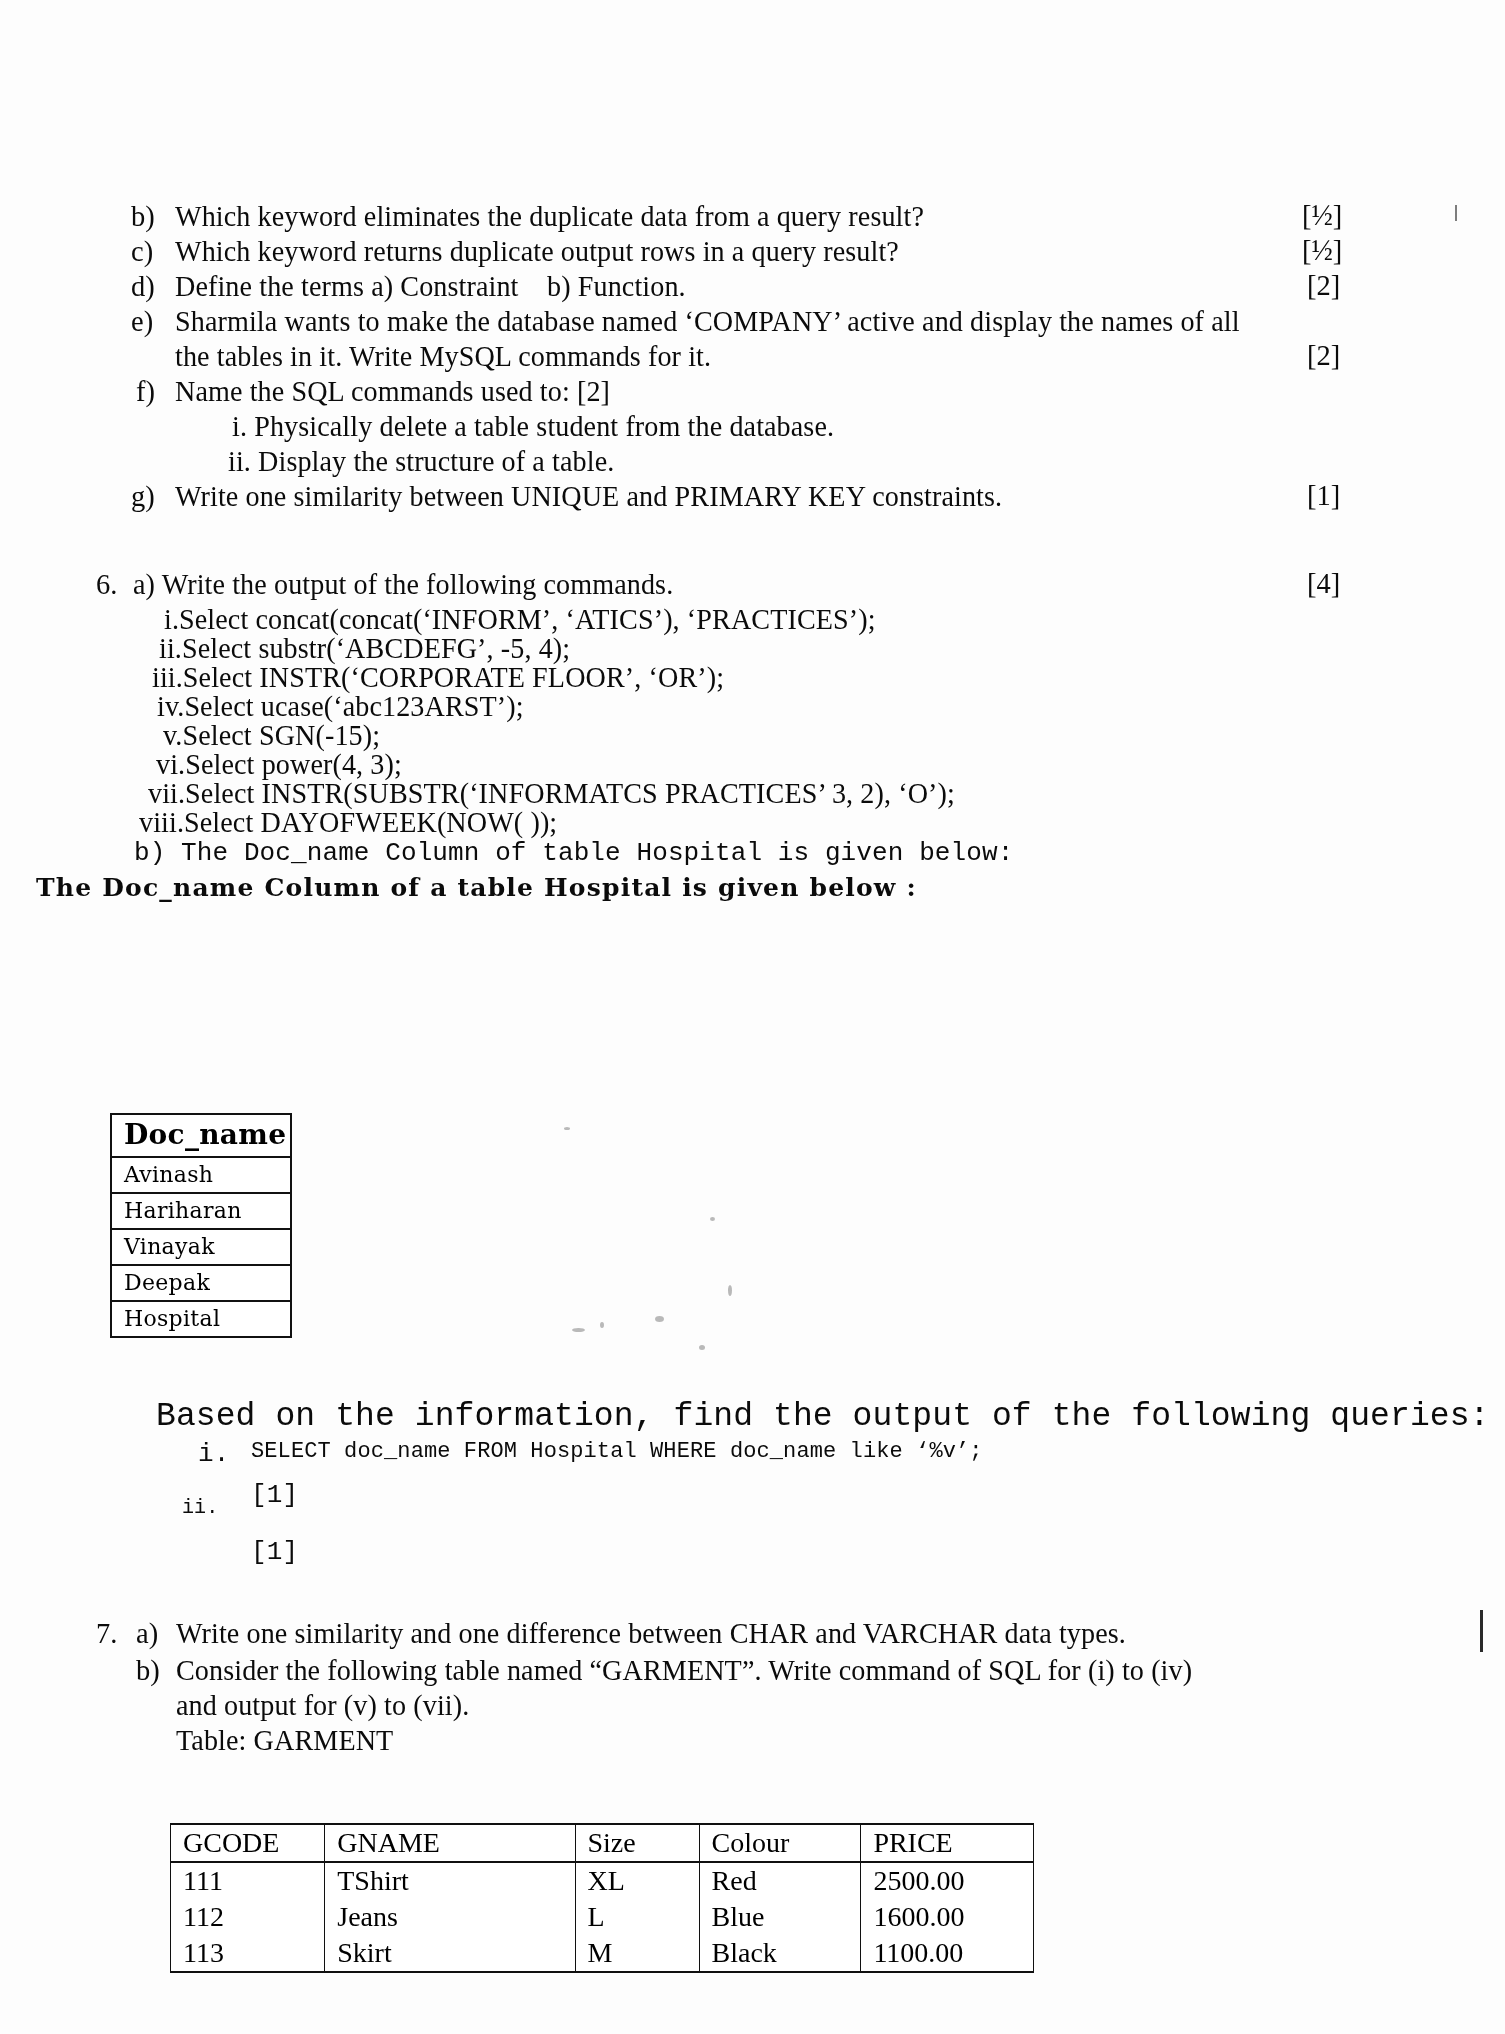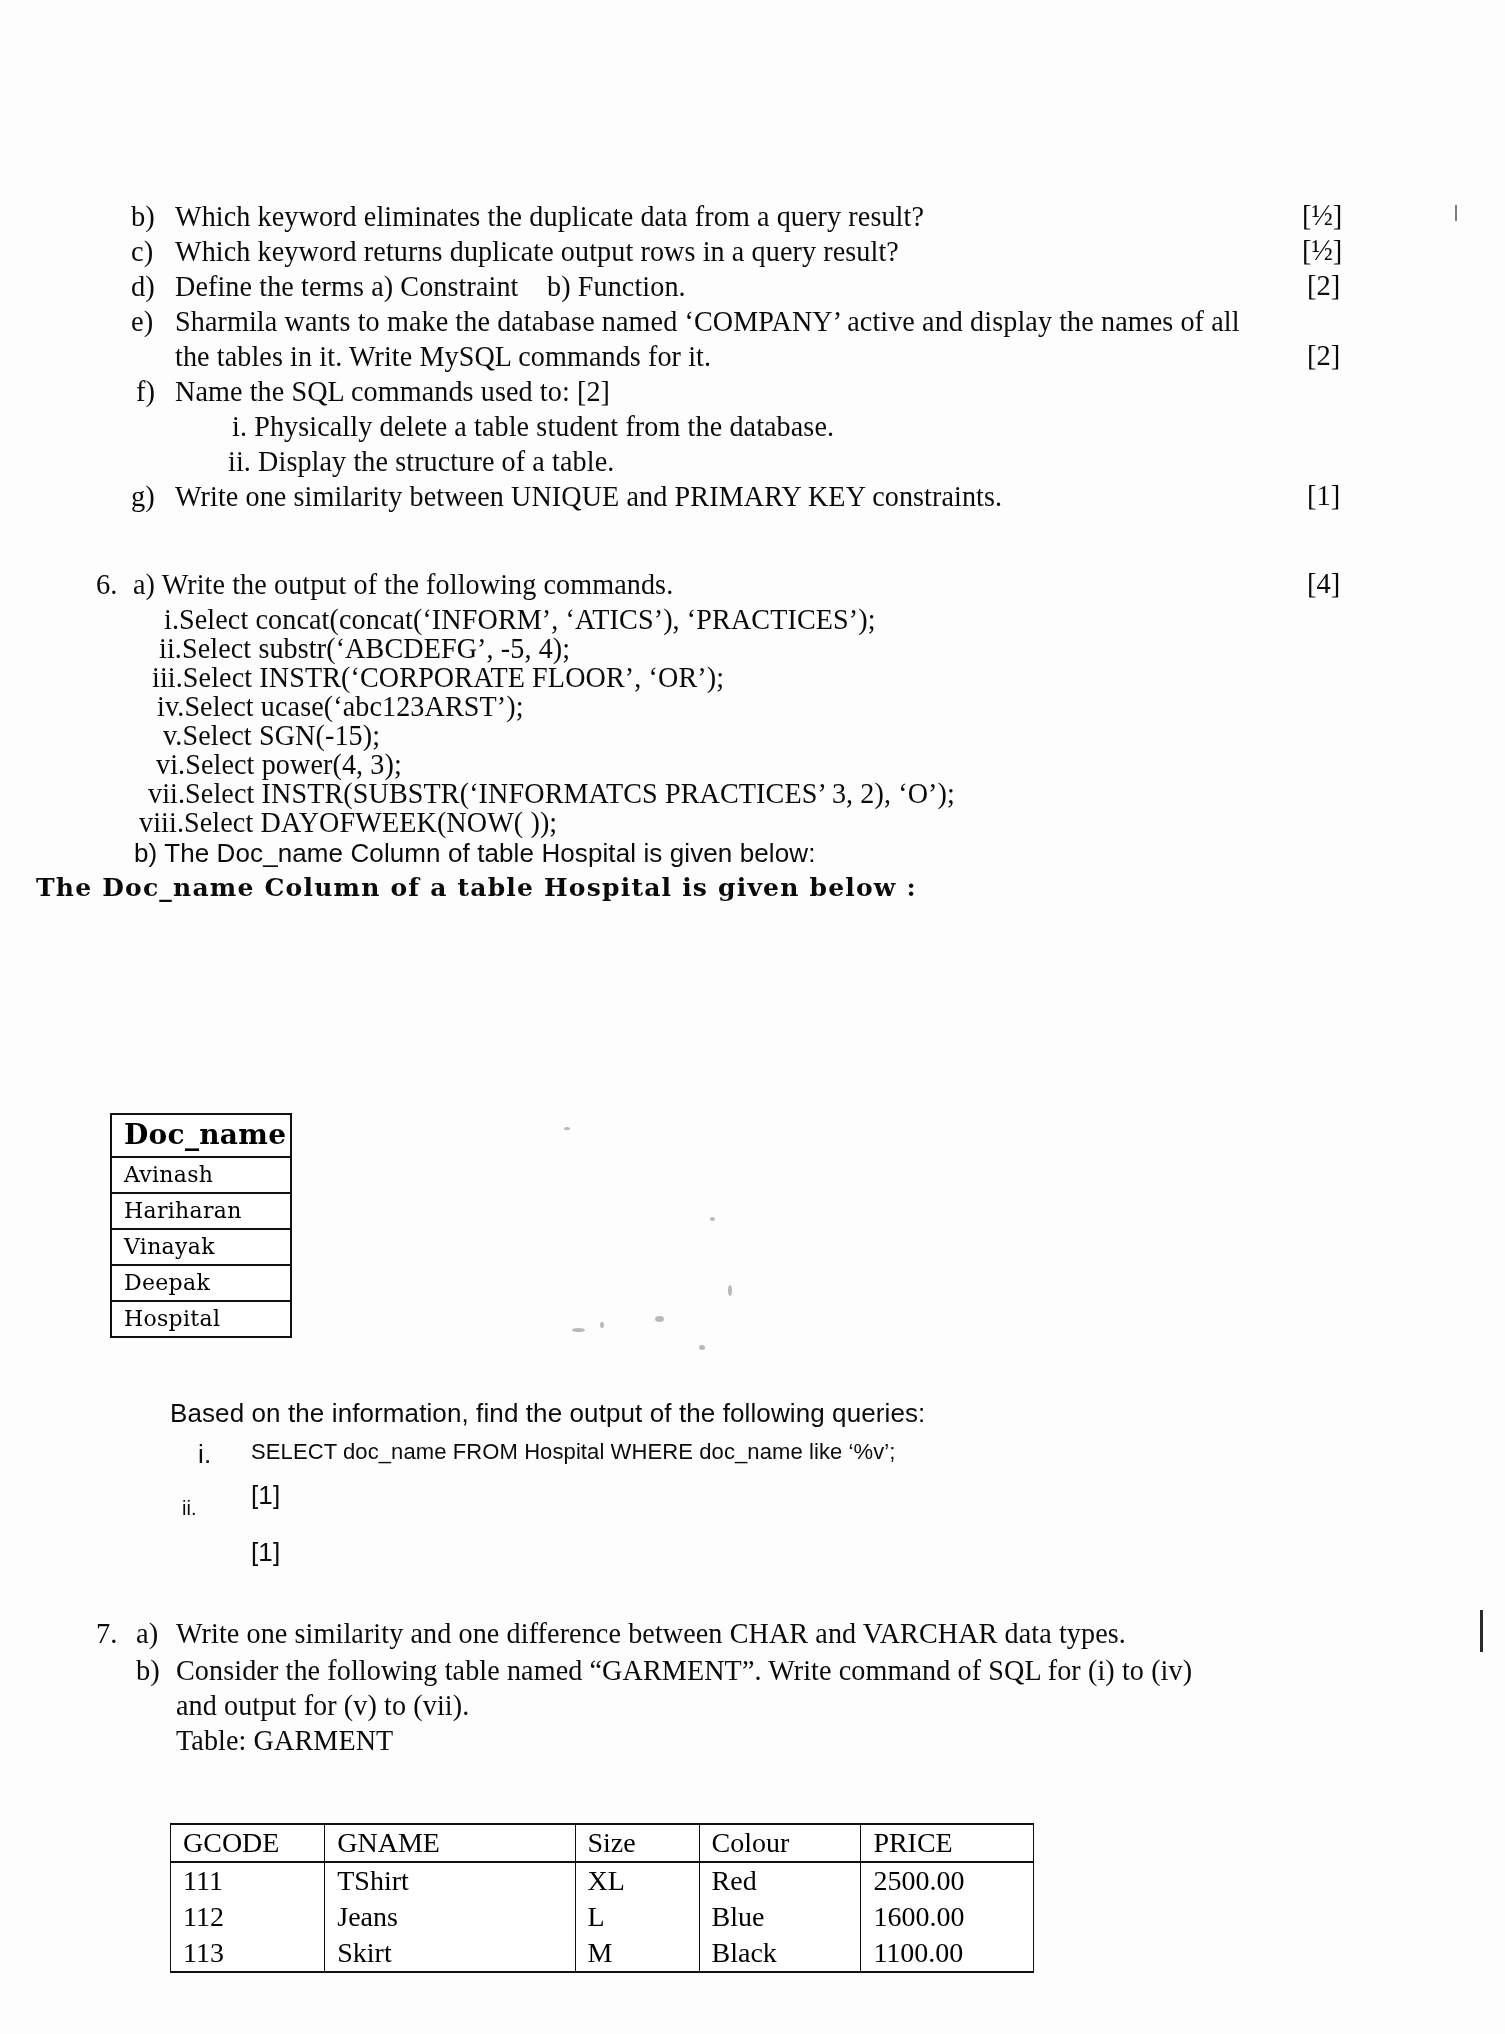--- a/index.html
+++ b/index.html
@@ -22,21 +22,21 @@
   }
 
   
   .tx {
     position: absolute;
     white-space: pre;
     line-height: 1.0;
     color: #0b0b0b;
   }
   .serif { font-family: "Liberation Serif", serif; }
-  .sans  { font-family: Liberation Sans, sans-serif; }
+  .sans  { font-family: Liberation Mono, monospace; }
 
   .q    { font-size: 28.5px; letter-spacing: 0.1px; }
   .marks{ font-size: 28.5px; }
   .sanstx { font-size: 27px; letter-spacing: 0.1px; }
 
   
   .body-line {
     font-size: 29px;
     font-family: "Liberation Serif", serif;
     transform: scaleX(0.97);
@@ -185,21 +185,21 @@
     </table>
 
   <div class="speck" style="left:564px; top:1127px; width:6px; height:3px;"></div>
   <div class="speck" style="left:710px; top:1217px; width:5px; height:4px;"></div>
   <div class="speck" style="left:728px; top:1285px; width:4px; height:11px;"></div>
   <div class="speck" style="left:572px; top:1328px; width:13px; height:4px;"></div>
   <div class="speck" style="left:600px; top:1322px; width:4px; height:6px;"></div>
   <div class="speck" style="left:655px; top:1316px; width:9px; height:6px;"></div>
   <div class="speck" style="left:699px; top:1345px; width:6px; height:5px;"></div>
 
-  <div class="tx sanstx sans" style="left:170px; top:1400px; font-size:26px;">Based on the information, find the output of the following queries:</div>
+  <div class="tx sanstx sans" style="left:156px; top:1400px; font-size:33px;">Based on the information, find the output of the following queries:</div>
 
   <div class="tx sanstx sans" style="left:198px; top:1441px; font-size:26px;">i.</div>
   <div class="tx sanstx sans" style="left:251px; top:1441px; font-size:22px;">SELECT doc_name FROM Hospital WHERE doc_name like ‘%v’;</div>
   <div class="tx sanstx sans" style="left:251px; top:1482px; font-size:26px;">[1]</div>
 
   <div class="tx sanstx sans" style="left:182px; top:1498px; font-size:20px; top:1498px;">ii.</div>
   <div class="tx sanstx sans" style="left:251px; top:1539px; font-size:26px;">[1]</div>
 
   <div class="tx q serif" style="left:96px; top:1620px;">7.</div>
   <div class="tx q serif" style="left:136px; top:1620px;">a)</div>

